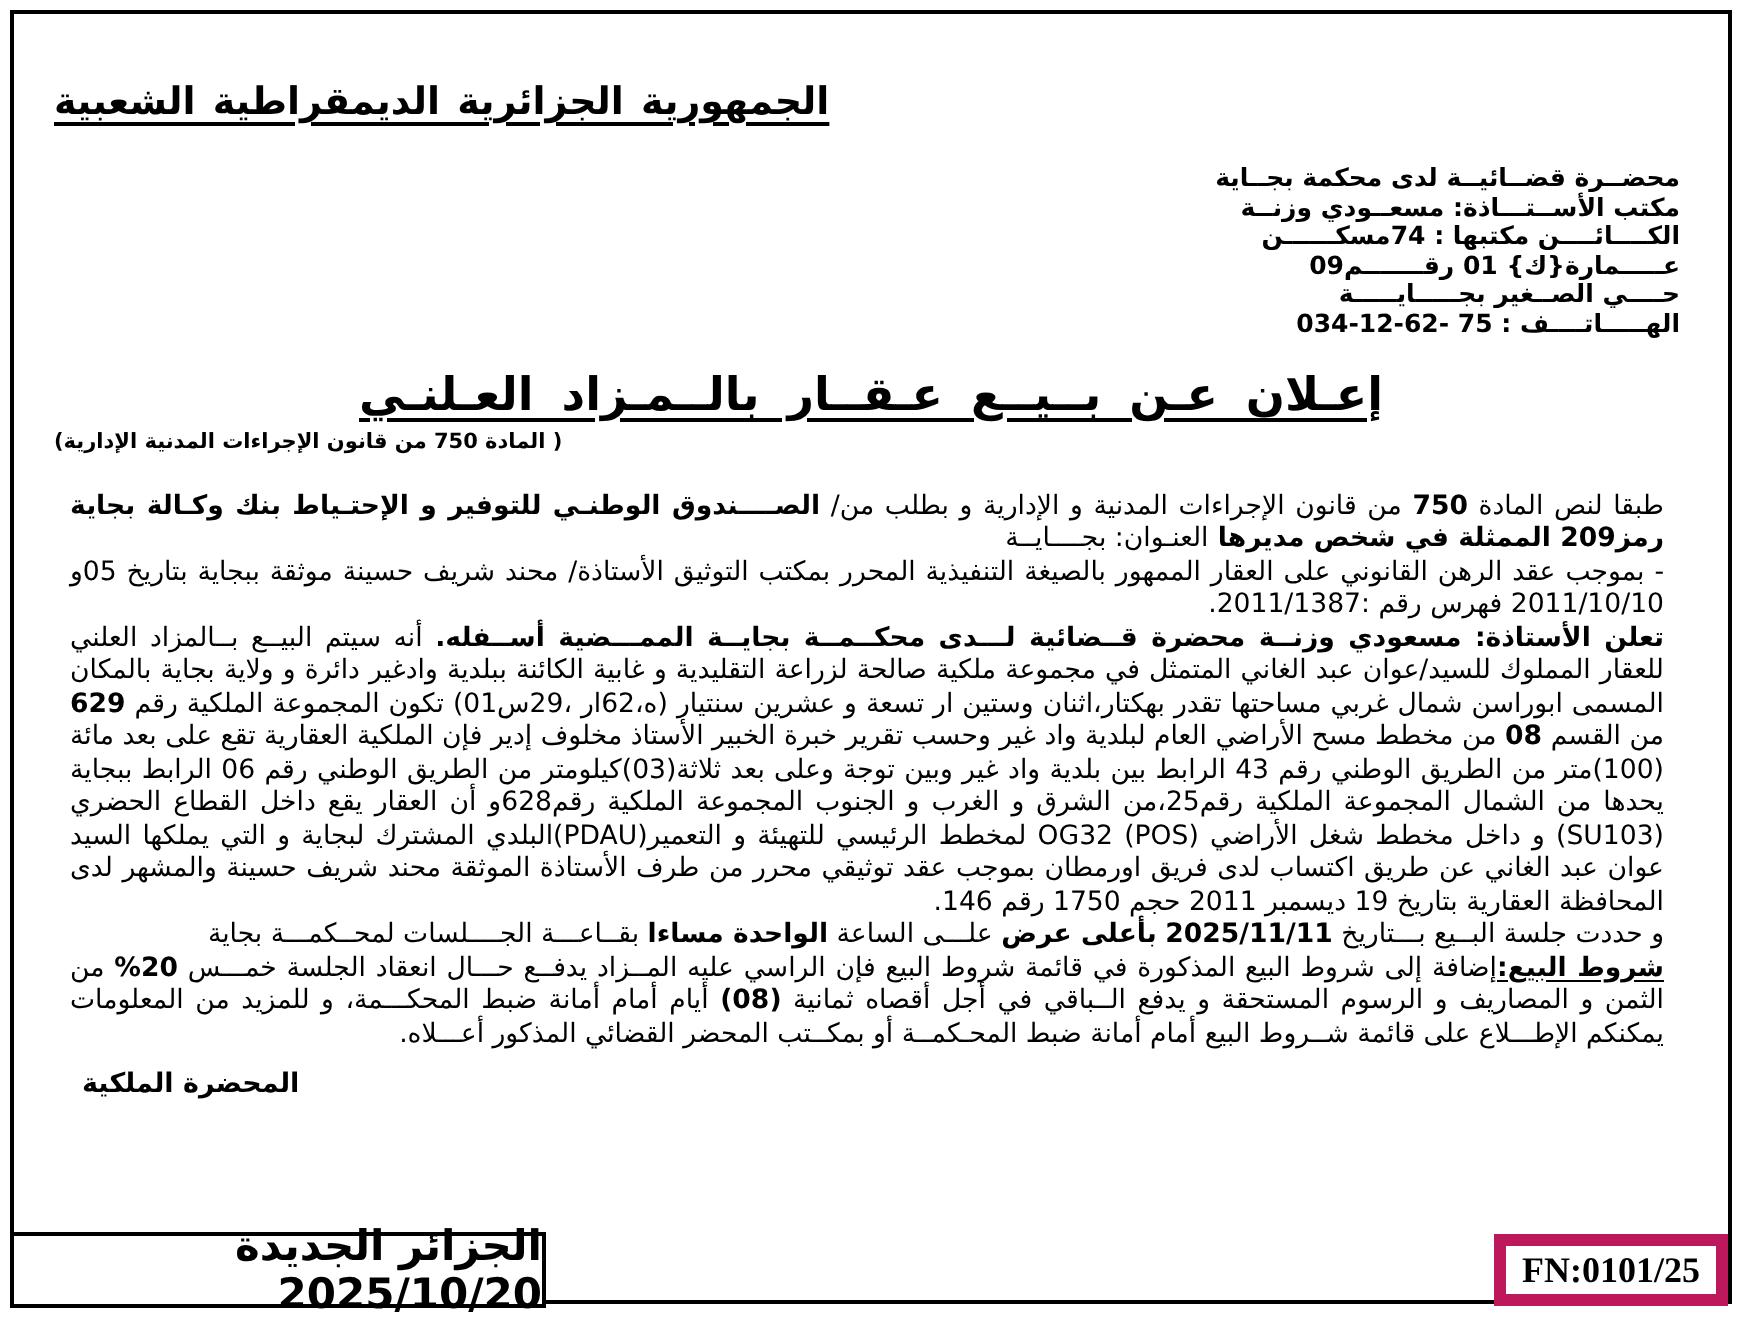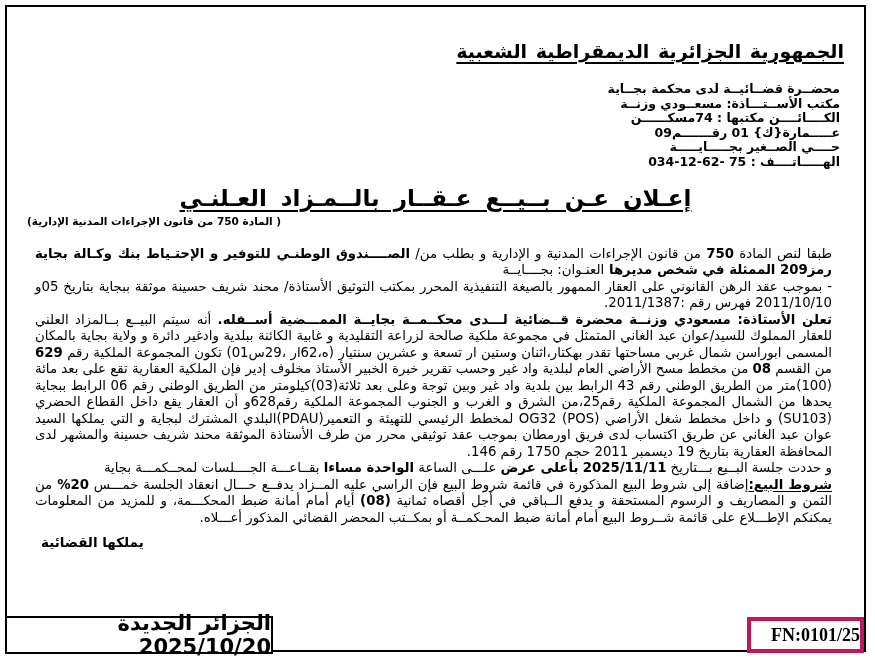--- a/index.html
+++ b/index.html
@@ -6,21 +6,21 @@
   html,body { background:#fff; }
   body.page {
     width:875px; height:666px; position:relative; overflow:hidden;
     font-family:"DejaVu Sans", sans-serif; color:#000;
   }
   .sheet {
     position:absolute; left:5px; top:5px; width:861px; height:647px;
     border:2px solid #000; padding:0 20px; background:#fff;
   }
   .title {
-    direction:rtl; text-align:right; font-weight:bold; font-size:19px;
+    direction:rtl; text-align:left; font-weight:bold; font-size:19px;
     margin-top:33px; text-decoration:underline; text-decoration-thickness:2px;
     text-underline-offset:4px; word-spacing:2px;
   }
   .office {
     direction:rtl; text-align:right; font-weight:bold; font-size:12.5px;
     line-height:14.6px; margin:20px 4px 0 0;
   }
   .headline {
     direction:rtl; text-align:center; font-weight:bold; font-size:23px;
     margin-top:15px; word-spacing:6px;
@@ -39,22 +39,22 @@
     margin:8px 0 0 6px;
   }
   .box-news {
     position:absolute; left:5px; top:616px; width:268px; height:38px;
     border:2px solid #000; background:#fff; z-index:2;
     display:flex; align-items:center; justify-content:center;
     direction:rtl; font-weight:bold; font-size:21px;
   }
   .box-ref {
     position:absolute; left:747px; top:617px; width:117px; height:36px;
-    border:4px solid #be185d; background:#fff; z-index:2;
-    display:flex; align-items:center; justify-content:flex-end;
+    border:6px solid #be185d; background:#fff; z-index:2;
+    display:flex; align-items:center; justify-content:center;
     font-family:"Liberation Serif", serif; font-weight:bold; font-size:18px;
   }
 </style>
 </head>
 <body class="page">
 
 <div class="sheet">
   <div class="title">الجمهورية الجزائرية الديمقراطية الشعبية</div>
 
   <div class="office">
@@ -68,21 +68,21 @@
 
   <div class="headline">إعـلان عـن بــيــع عـقــار بالــمـزاد العـلنـي</div>
   <div class="subhead">( المادة 750 من قانون الإجراءات المدنية الإدارية)</div>
 
   <div class="bodytext">
     <p><span>طبقا لنص المادة </span><span class="seg-b">750</span><span> من قانون الإجراءات المدنية و الإدارية و بطلب من/ </span><span class="seg-b">الصــــندوق الوطنـي للتوفير و الإحتـياط بنك وكـالة بجاية رمز209 الممثلة في شخص مديرها </span><span>العنـوان: بجــــايــة</span></p>
     <p><span>- بموجب عقد الرهن القانوني على العقار الممهور بالصيغة التنفيذية المحرر بمكتب التوثيق الأستاذة/ محند شريف حسينة موثقة ببجاية بتاريخ 05و 2011/10/10 فهرس رقم :2011/1387.</span></p>
     <p><span class="seg-b">تعلن الأستاذة: مسعودي وزنــة محضرة قــضائية لـــدى محكــمــة بجايــة الممـــضية أســفله.</span><span> أنه سيتم البيــع بــالمزاد العلني للعقار المملوك للسيد/عوان عبد الغاني المتمثل في مجموعة ملكية صالحة لزراعة التقليدية و غابية الكائنة ببلدية وادغير دائرة و ولاية بجاية بالمكان المسمى ابوراسن شمال غربي مساحتها تقدر بهكتار،اثنان وستين ار تسعة و عشرين سنتيار </span><span dir="ltr">(01ه،62ار ،29س)</span><span> تكون المجموعة الملكية رقم </span><span class="seg-b">629</span><span> من القسم </span><span class="seg-b">08</span><span> من مخطط مسح الأراضي العام لبلدية واد غير وحسب تقرير خبرة الخبير الأستاذ مخلوف إدير فإن الملكية العقارية تقع على بعد مائة (100)متر من الطريق الوطني رقم 43 الرابط بين بلدية واد غير وبين توجة وعلى بعد ثلاثة(03)كيلومتر من الطريق الوطني رقم 06 الرابط ببجاية يحدها من الشمال المجموعة الملكية رقم25،من الشرق و الغرب و الجنوب المجموعة الملكية رقم628و أن العقار يقع داخل القطاع الحضري (SU103) و داخل مخطط شغل الأراضي OG32 (POS) لمخطط الرئيسي للتهيئة و التعمير(PDAU)البلدي المشترك لبجاية و التي يملكها السيد عوان عبد الغاني عن طريق اكتساب لدى فريق اورمطان بموجب عقد توثيقي محرر من طرف الأستاذة الموثقة محند شريف حسينة والمشهر لدى المحافظة العقارية بتاريخ 19 ديسمبر 2011 حجم 1750 رقم 146.</span></p>
     <p><span>و حددت جلسة البــيع بـــتاريخ </span><span class="seg-b">2025/11/11</span><span> </span><span class="seg-b">بأعلى عرض</span><span> علـــى الساعة </span><span class="seg-b">الواحدة مساءا</span><span> بقــاعـــة الجــــلسات لمحــكمـــة بجاية</span></p>
     <p><span class="seg-b seg-u">شروط البيع:</span><span>إضافة إلى شروط البيع المذكورة في قائمة شروط البيع فإن الراسي عليه المــزاد يدفــع حـــال انعقاد الجلسة خمـــس </span><span class="seg-b">20%</span><span> من الثمن و المصاريف و الرسوم المستحقة و يدفع الــباقي في أجل أقصاه ثمانية </span><span class="seg-b">(08)</span><span> أيام أمام أمانة ضبط المحكـــمة، و للمزيد من المعلومات يمكنكم الإطـــلاع على قائمة شــروط البيع أمام أمانة ضبط المحـكمــة أو بمكــتب المحضر القضائي المذكور أعـــلاه.</span></p>
-    <div class="signature">يملكها القضائية</div>
+    <div class="signature">المحضرة الملكية</div>
   </div>
 </div>
 
 <div class="box-news">
   <span>الجزائر الجديدة 2025/10/20</span>
 </div>
 <div class="box-ref">
   <span>FN:0101/25</span>
 </div>
 

